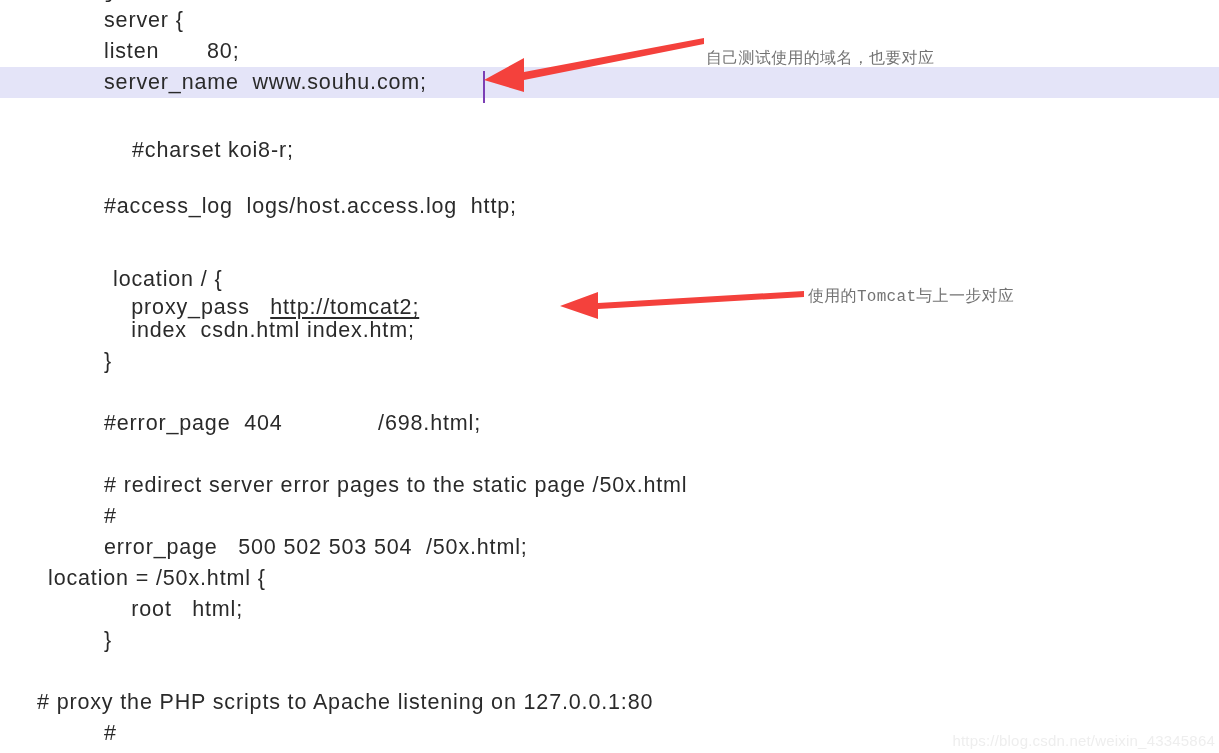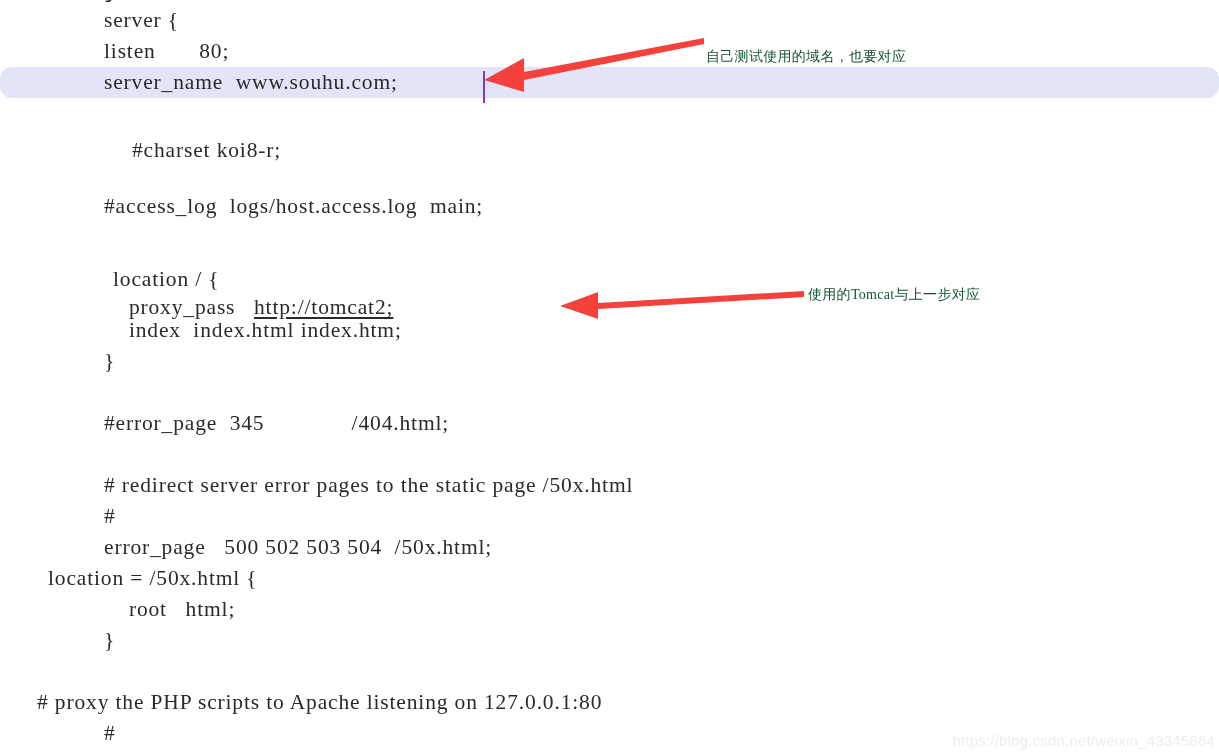--- a/index.html
+++ b/index.html
@@ -24,21 +24,21 @@
     background: #ffffff;
   }
 
   .code-line {
     position: absolute;
     left: 0;
     width: 1219px;
     height: 31px;
     line-height: 31px;
     white-space: pre;
-    font-family: Liberation Serif, serif;
+    font-family: Liberation Sans, sans-serif;
     font-size: 21.5px;
     letter-spacing: 0.85px;
     color: #2a2a2a;
     box-sizing: border-box;
     padding-left: 104px;
   }
   .code-line.highlight {
     background: #e4e4f8;
   }
   .code-line .link {
@@ -65,23 +65,23 @@
     font-family: "Liberation Mono", "DejaVu Sans Mono", monospace;
     font-size: 21.5px;
     line-height: 31px;
     color: #2a2a2a;
     white-space: pre;
   }
 
   
   .annotation {
     position: absolute;
-    font-family: Liberation Serif, serif;
-    font-size: 14px;
-    color: #14532d;
+    font-family: Liberation Mono, monospace;
+    font-size: 16px;
+    color: #737373;
     white-space: nowrap;
     letter-spacing: 0.3px;
   }
   #annotation-1 { left: 706px; top: 48px; }
   #annotation-2 { left: 808px; top: 286px; }
 
   .arrow-svg {
     position: absolute;
     pointer-events: none;
   }
@@ -103,32 +103,32 @@
 </head>
 <body>
 
 <div id="editor">
 
   <div id="top-clip">}</div>
 
   <div id="code-lines">
       <div class="code-line" style="top: 5px;">server {</div>
       <div class="code-line" style="top: 36px;">listen       80;</div>
-      <div class="code-line highlight" style="top: 67px; border-radius: 12px;">server_name  www.souhu.com;</div>
+      <div class="code-line highlight" style="top: 67px;">server_name  www.souhu.com;</div>
       <div class="code-line" style="top: 98px;"></div>
       <div class="code-line" style="top: 135px; margin-left: 28px;">#charset koi8-r;</div>
       <div class="code-line" style="top: 160px;"></div>
-      <div class="code-line" style="top: 191px;">#access_log  logs/host.access.log  main;</div>
+      <div class="code-line" style="top: 191px;">#access_log  logs/host.access.log  http;</div>
       <div class="code-line" style="top: 222px;"></div>
       <div class="code-line" style="top: 264px; margin-left: 9px;">location / {</div>
       <div class="code-line" style="top: 292px;">    proxy_pass   <span class="link">http://tomcat2;</span></div>
-      <div class="code-line" style="top: 315px;">    index  index.html index.htm;</div>
+      <div class="code-line" style="top: 315px;">    index  csdn.html index.htm;</div>
       <div class="code-line" style="top: 346px;">}</div>
       <div class="code-line" style="top: 377px;"></div>
-      <div class="code-line" style="top: 408px;">#error_page  345              /404.html;</div>
+      <div class="code-line" style="top: 408px;">#error_page  404              /698.html;</div>
       <div class="code-line" style="top: 439px;"></div>
       <div class="code-line" style="top: 470px;"># redirect server error pages to the static page /50x.html</div>
       <div class="code-line" style="top: 501px;">#</div>
       <div class="code-line" style="top: 532px;">error_page   500 502 503 504  /50x.html;</div>
       <div class="code-line" style="top: 563px; padding-left: 48px;">location = /50x.html {</div>
       <div class="code-line" style="top: 594px;">    root   html;</div>
       <div class="code-line" style="top: 625px;">}</div>
       <div class="code-line" style="top: 656px;"></div>
       <div class="code-line" style="top: 687px; padding-left: 37px;"># proxy the PHP scripts to Apache listening on 127.0.0.1:80</div>
       <div class="code-line" style="top: 718px;">#</div>

